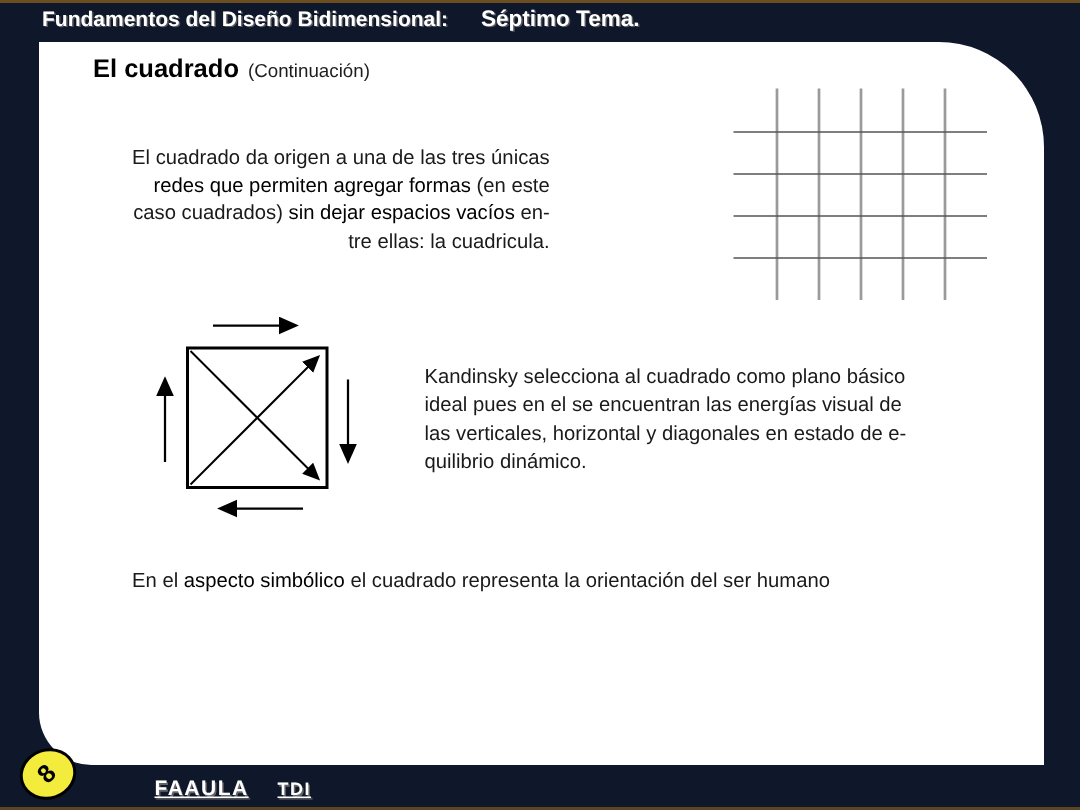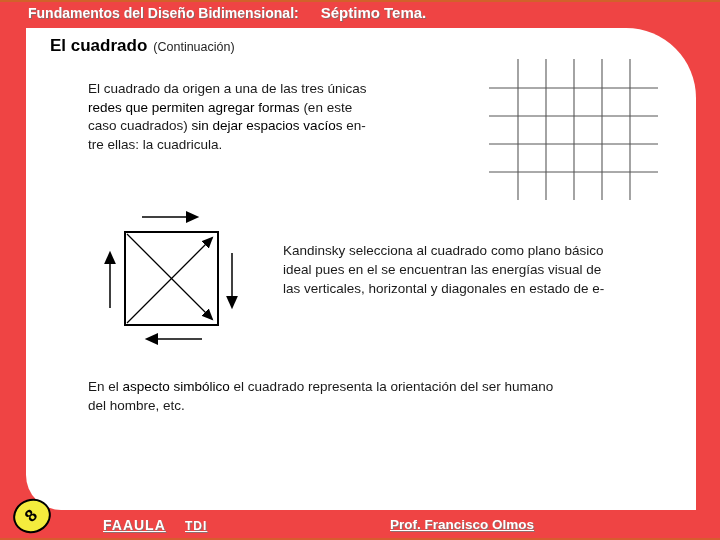--- a/index.html
+++ b/index.html
@@ -1,43 +1,43 @@
 <!DOCTYPE html>
 <html><head>
 <meta charset="utf-8">
 <style>
   html,body{margin:0;padding:0;}
   body{font-family:"Liberation Sans", sans-serif;}
   .slide{
     position:relative;
     width:720px;height:540px;
-    background:#ef4444;
+    background:#0f172a;
     overflow:hidden;
   }
   .edge-top{position:absolute;left:0;top:0;width:100%;height:2px;background:rgba(186,122,22,.55);}
   .edge-bottom{position:absolute;left:0;bottom:0;width:100%;height:2px;background:rgba(186,122,22,.45);}
 
   .header{position:absolute;left:28px;top:4px;white-space:nowrap;color:#fff;
     text-shadow:1px 1px 0 rgba(110,110,110,.75);}
   .header .course{font-size:14px;font-weight:bold;}
   .header .topic{font-size:15px;font-weight:bold;margin-left:22px;}
 
   .content{
     position:absolute;left:26px;top:28px;width:670px;height:482px;
     background:#fff;
     border-radius:0 70px 0 35px;
   }
 
-  .heading{position:absolute;left:24px;top:8px;white-space:nowrap;color:#000;text-align:center;}
+  .heading{position:absolute;left:36px;top:8px;white-space:nowrap;color:#000;text-align:center;}
   .heading .title{font-size:17px;font-weight:bold;}
   .heading .subtitle{font-size:12.5px;font-weight:normal;color:#1d1d1d;margin-left:6px;}
 
   .para{position:absolute;color:#1a1a1a;font-size:13.5px;line-height:18.5px;white-space:nowrap;}
   .para .b{font-weight:normal;color:#000;}
-  .para-intro{left:62px;top:52px;}
+  .para-intro{left:62px;top:68px;text-align:right;}
   .para-kandinsky{left:257px;top:213px;line-height:19px;}
   .para-symbolic{left:62px;top:349px;line-height:19px;}
 
   .grid-fig{position:absolute;left:460px;top:29px;}
   .square-fig{position:absolute;left:74px;top:175px;}
 
   .footer-text{position:absolute;color:#fff;font-weight:bold;
     text-shadow:1px 1px 0 rgba(120,120,120,.8);white-space:nowrap;text-decoration:underline;}
   .footer-org{left:103px;top:517px;font-size:14px;letter-spacing:1px;}
   .footer-code{left:185px;top:519px;font-size:12px;letter-spacing:1px;}
@@ -105,31 +105,30 @@
       <line x1="42" y1="14" x2="97" y2="14" stroke="#000" stroke-width="1.5" marker-end="url(#ah)"></line>
       <line x1="132" y1="50" x2="132" y2="104" stroke="#000" stroke-width="1.5" marker-end="url(#ah)"></line>
       <line x1="102" y1="136" x2="47" y2="136" stroke="#000" stroke-width="1.5" marker-end="url(#ah)"></line>
       <line x1="10" y1="105" x2="10" y2="50" stroke="#000" stroke-width="1.5" marker-end="url(#ah)"></line>
     </svg>
 
     <div class="para para-kandinsky">
       <div>Kandinsky selecciona al cuadrado como plano básico</div>
       <div>ideal pues en el se encuentran las energías visual de</div>
       <div>las verticales, horizontal y diagonales en estado de e-</div>
+      <div>quilibrio dinámico.</div>
     </div>
 
     <div class="para para-symbolic">
       <div><span>En el </span><span class="b">aspecto simbólico</span><span>  el cuadrado representa la orientación del ser humano</span></div>
-      <div>del hombre, etc.</div>
     </div>
 
   </div>
 
   <div class="badge">
     <span class="glyph">8</span>
   </div>
 
   <span class="footer-text footer-org">FAAULA</span>
   <span class="footer-text footer-code">TDI</span>
-  <span class="footer-text footer-prof">Prof. Francisco Olmos</span>
 
   <div class="edge-bottom"></div>
 </div>
 
 </body></html>

